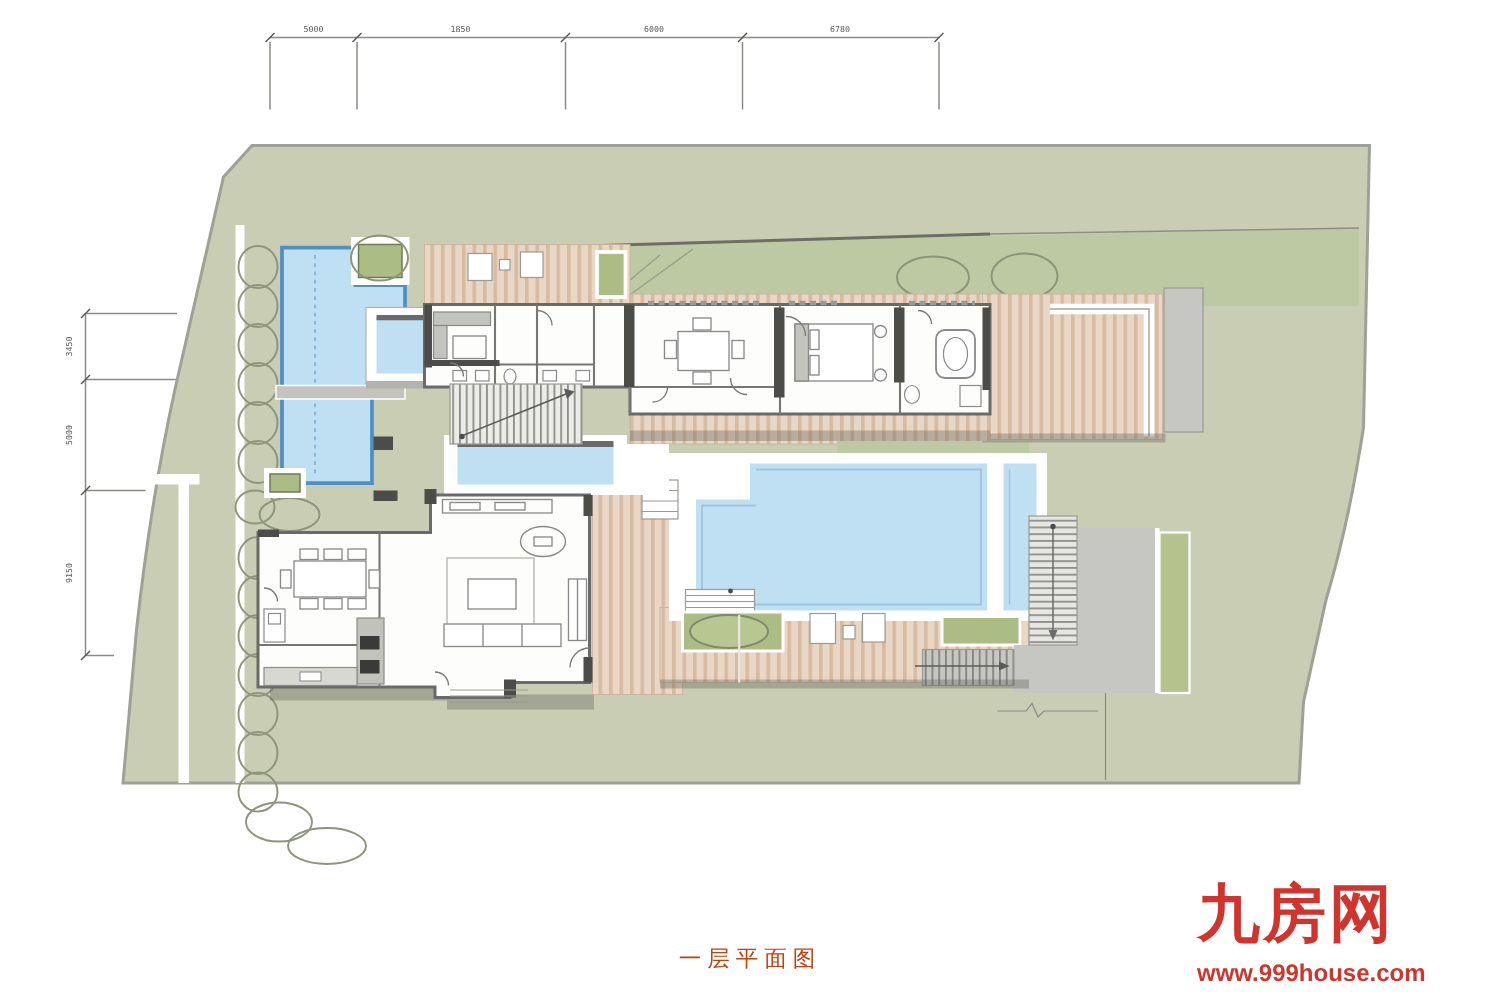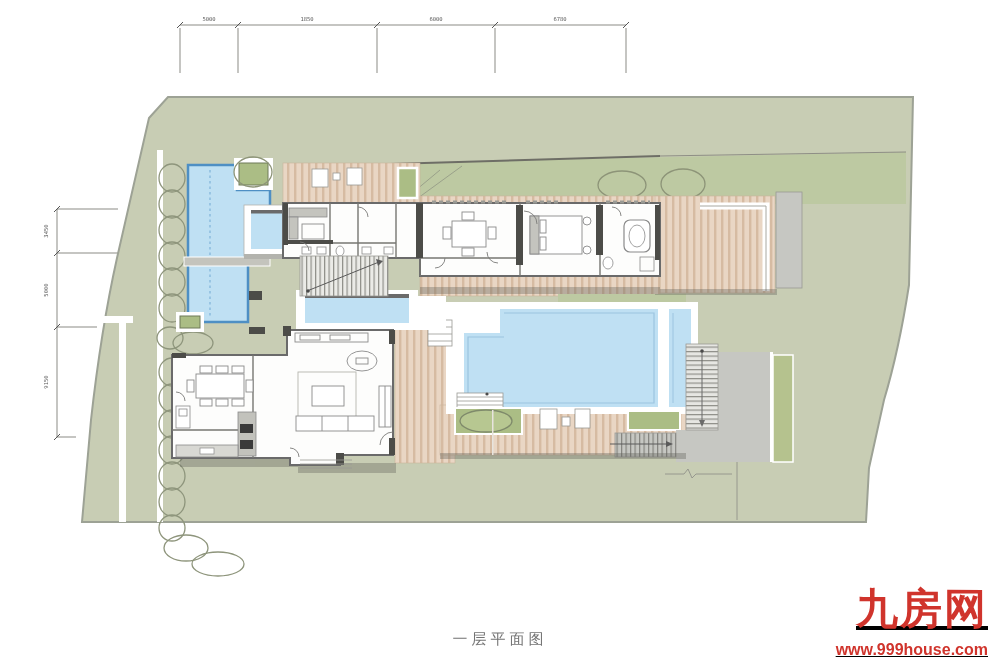--- a/index.html
+++ b/index.html
@@ -1,21 +1,21 @@
 <!DOCTYPE html>
 <html><head>
 <meta charset="utf-8">
 <style>
   html,body{margin:0;padding:0;background:#fff;}
   #stage{position:relative;width:1000px;height:667px;background:#ffffff;overflow:hidden;
          font-family:"Liberation Sans", sans-serif;}
   #plan-svg{position:absolute;left:0;top:0;}
   .caption{position:absolute;left:0;top:630px;width:1000px;text-align:center;
-           font-size:15px;letter-spacing:4px;color:#737373;}
-  .logo{position:absolute;right:12px;top:588px;width:190px;text-align:right;line-height:1;text-decoration:underline;}
+           font-size:15px;letter-spacing:4px;color:#c2410c;}
+  .logo{position:absolute;right:12px;top:588px;width:190px;text-align:left;line-height:1;}
   .logo .brand{font-size:42px;font-weight:bold;color:#d0342c;letter-spacing:2px;}
   .logo .url{font-size:16px;font-weight:bold;color:#d0342c;margin-top:12px;}
   svg text{font-family:"DejaVu Sans Mono", monospace;}
   .dimtxt{font-size:5.5px;fill:#5a5a5a;}
 </style>
 </head>
 <body>
 
 <div id="stage">
 <svg id="plan-svg" width="1000" height="667" viewBox="0 0 1000 667">

